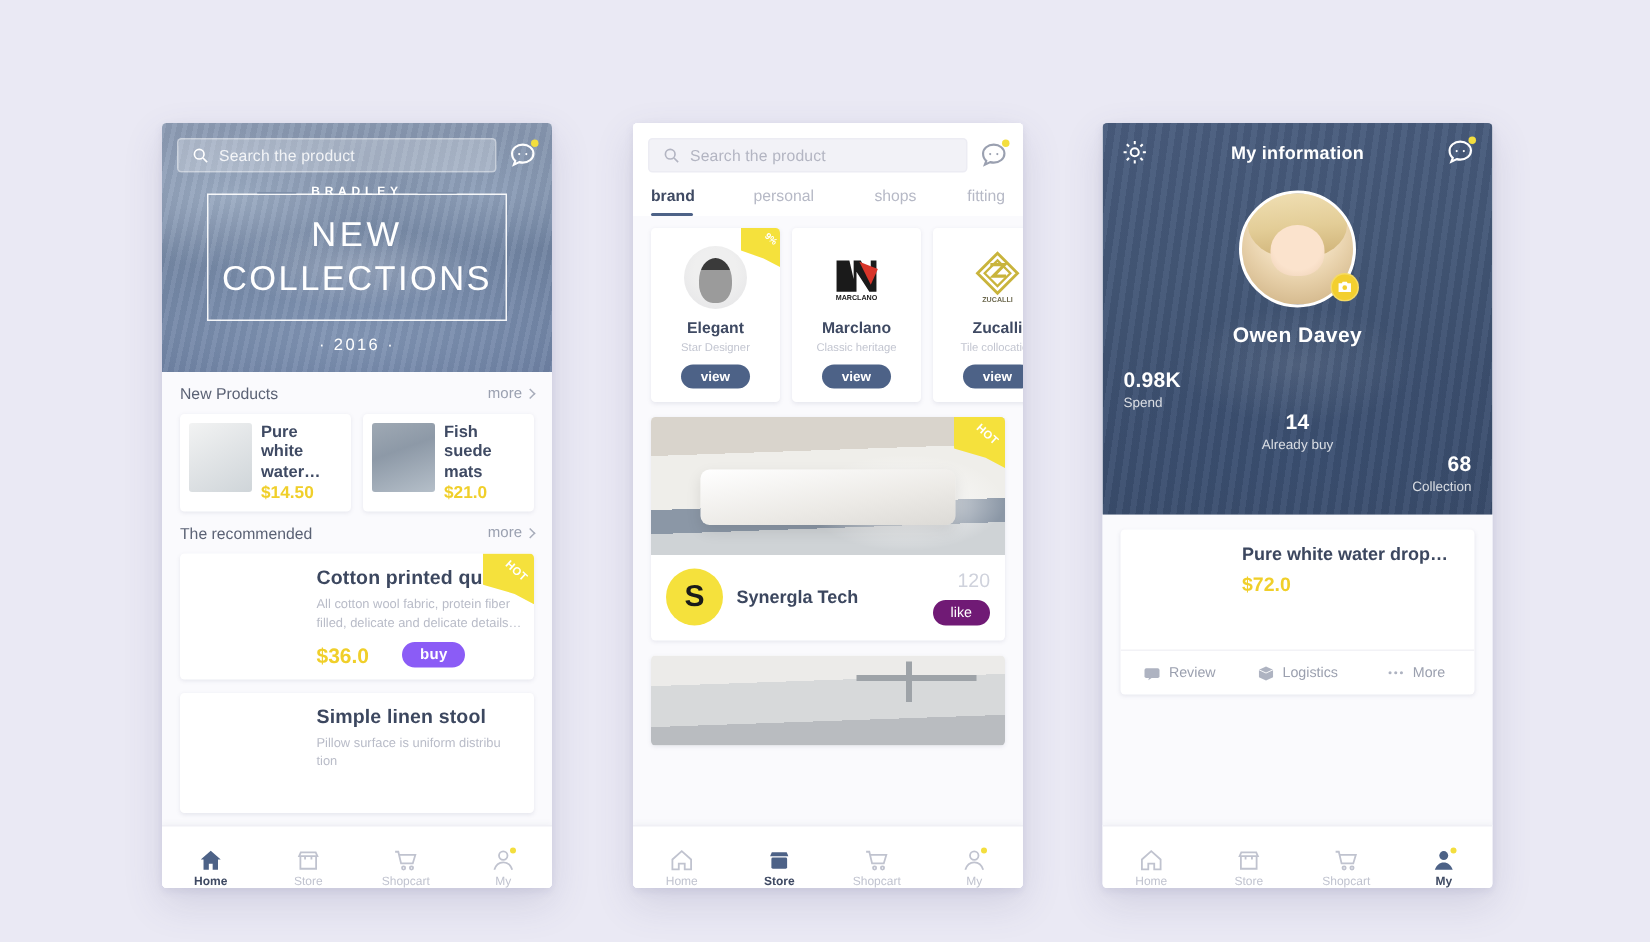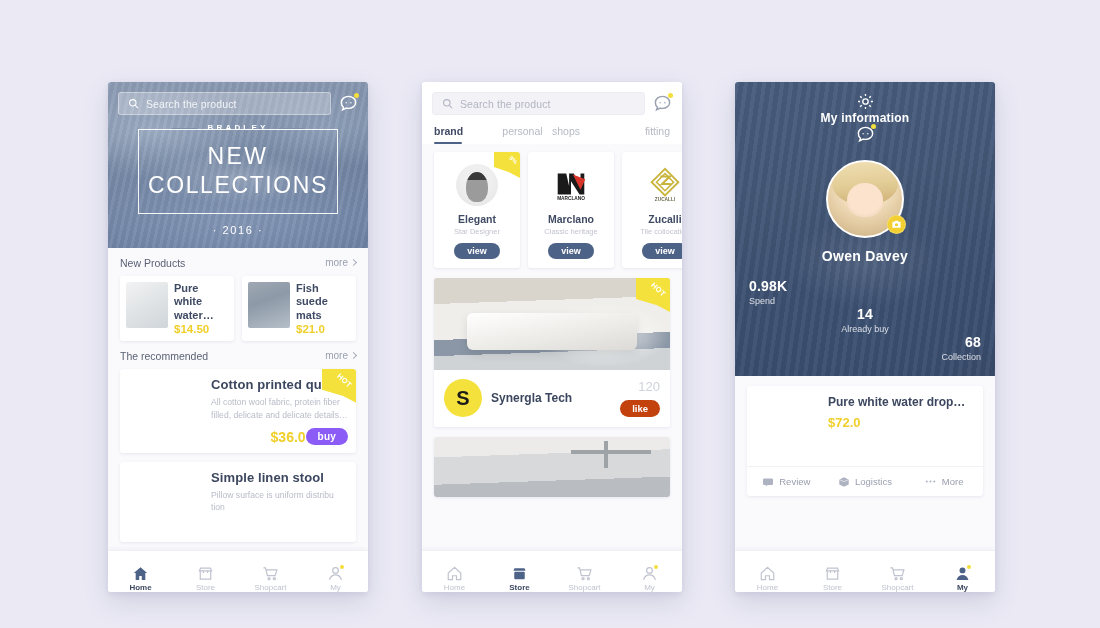--- a/index.html
+++ b/index.html
@@ -140,21 +140,21 @@
   .bigcard {
     position: relative;
     margin: 0 12px; background: #fff; border-radius: 3px;
     box-shadow: 0 1px 3px rgba(90,95,130,.12);
     display: flex; gap: 9px; padding: 8px; overflow: hidden;
   }
   .bigthumb { width: 74px; height: 64px; flex: none; border-radius: 2px; }
   .bigbody { flex: 1; min-width: 0; position: relative; }
   .bigtitle { font-size: 13px; font-weight: 700; color: #3c475f; letter-spacing: .1px; }
   .bigdesc { margin-top: 4px; font-size: 8.6px; color: #b9bcc8; line-height: 1.5; }
-  .bigfoot { display: flex; align-items: flex-end; justify-content: flex-end; margin-top: 6px; }
+  .bigfoot { display: flex; align-items: flex-end; justify-content: flex-start; margin-top: 6px; gap: 22px; }
   .bigprice { font-size: 14px; font-weight: 700; color: #f0cf2a; }
   .pill {
     background: #8b5cf6; color: #fff; font-size: 10px; font-weight: 700;
     padding: 3px 12px; border-radius: 9px; letter-spacing: .2px;
   }
   .hotbadge {
     position: absolute; top: 0; right: 0; width: 34px; height: 34px;
     background: #f5e13c;
     clip-path: polygon(0 0, 100% 0, 100% 100%, 62% 80%, 0 62%);
     border-bottom-left-radius: 14px;
@@ -250,21 +250,21 @@
     background: #f5e13c; display: flex; align-items: center; justify-content: center;
     font-size: 20px; font-weight: 700; color: #1a1a1a;
   }
   .fbody { flex: 1; min-width: 0; }
   .ftitle { font-size: 12px; font-weight: 700; color: #3c475f; }
   .fdesc { margin-top: 3px; font-size: 8.4px; color: #bfc2cd; line-height: 1.5; }
   .fright { text-align: right; }
   .fcount { font-size: 13px; color: #cfd2dc; font-weight: 400; }
   .flike {
     display: inline-block; margin-top: 6px;
-    background: #c2410c; color: #fff; font-size: 9.5px; font-weight: 700;
+    background: #701a75; color: #fff; font-size: 9.5px; font-weight: 400;
     padding: 3px 12px; border-radius: 9px;
   }
   .feedimg2 {
     height: 60px;
     background: linear-gradient(178deg,#ecebe9 0 30%, #d7d9da 30% 70%, #b9bcc0 70% 100%);
     position: relative;
   }
   .feedimg2::after {
     content:""; position:absolute; left: 58%; top: 22%; width: 34%; height: 4px;
     background: #9ea3a8;
@@ -272,21 +272,20 @@
   .feedimg2::before {
     content:""; position:absolute; left: 72%; top: 6%; width: 4px; height: 46%;
     background: #9ea3a8;
   }
 
   
   .p3head {
     position: relative; z-index: 4;
     display: flex; align-items: center; justify-content: space-between;
     padding: 10px 12px 0;
-    flex-direction: column;
   }
   .p3title { font-size: 12px; font-weight: 700; color: #fff; letter-spacing: .2px; }
   .avatarwrap {
     position: relative; z-index: 3; width: 78px; height: 78px; margin: 16px auto 0;
   }
   .avatar {
     width: 78px; height: 78px; border-radius: 50%;
     border: 2.5px solid #fff; overflow: hidden; position: relative;
     background: radial-gradient(circle at 50% 30%, #f7e6c9 0 30%, #e6cfa8 58%, #c9ab7c 100%);
   }
@@ -508,21 +507,21 @@
           </div>
         </div>
 
         <div class="tabsrow">
           <div class="ttab active">
             <span>brand</span>
           </div>
           <div class="ttab" style="text-align:center;">
             <span>personal</span>
           </div>
-          <div class="ttab" style="text-align:left;">
+          <div class="ttab" style="text-align:right;">
             <span>shops</span>
           </div>
           <div class="ttab" style="text-align:right;">
             <span>fitting</span>
           </div>
         </div>
       </div>
 
       <div class="brandstrip">
         <div class="bcard">

